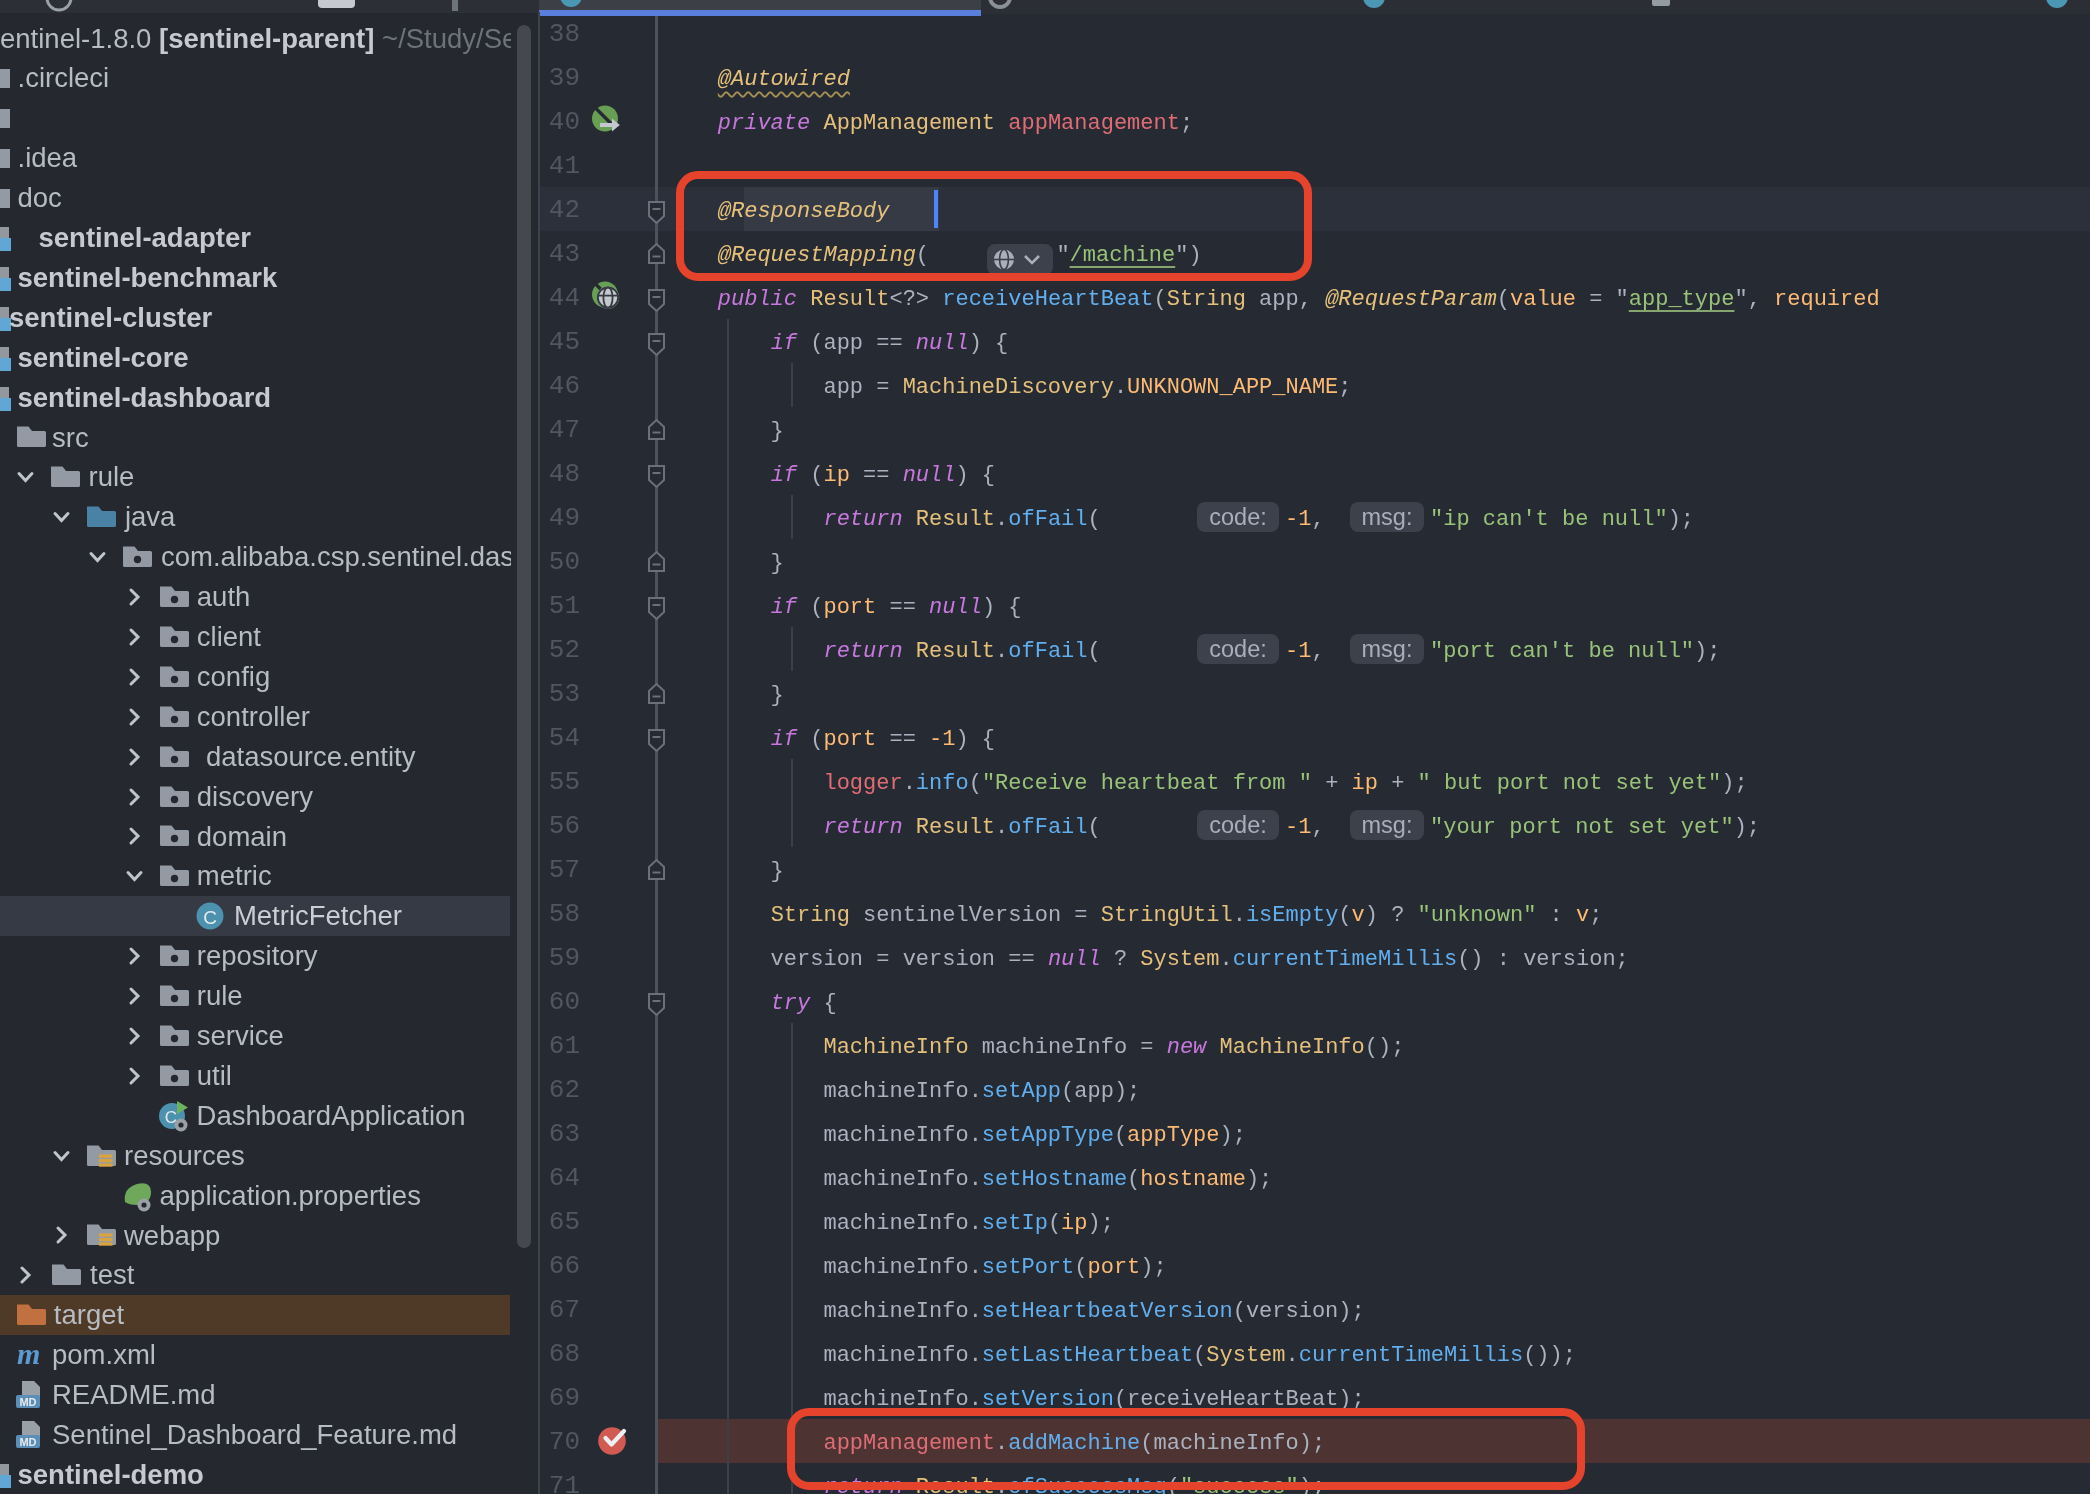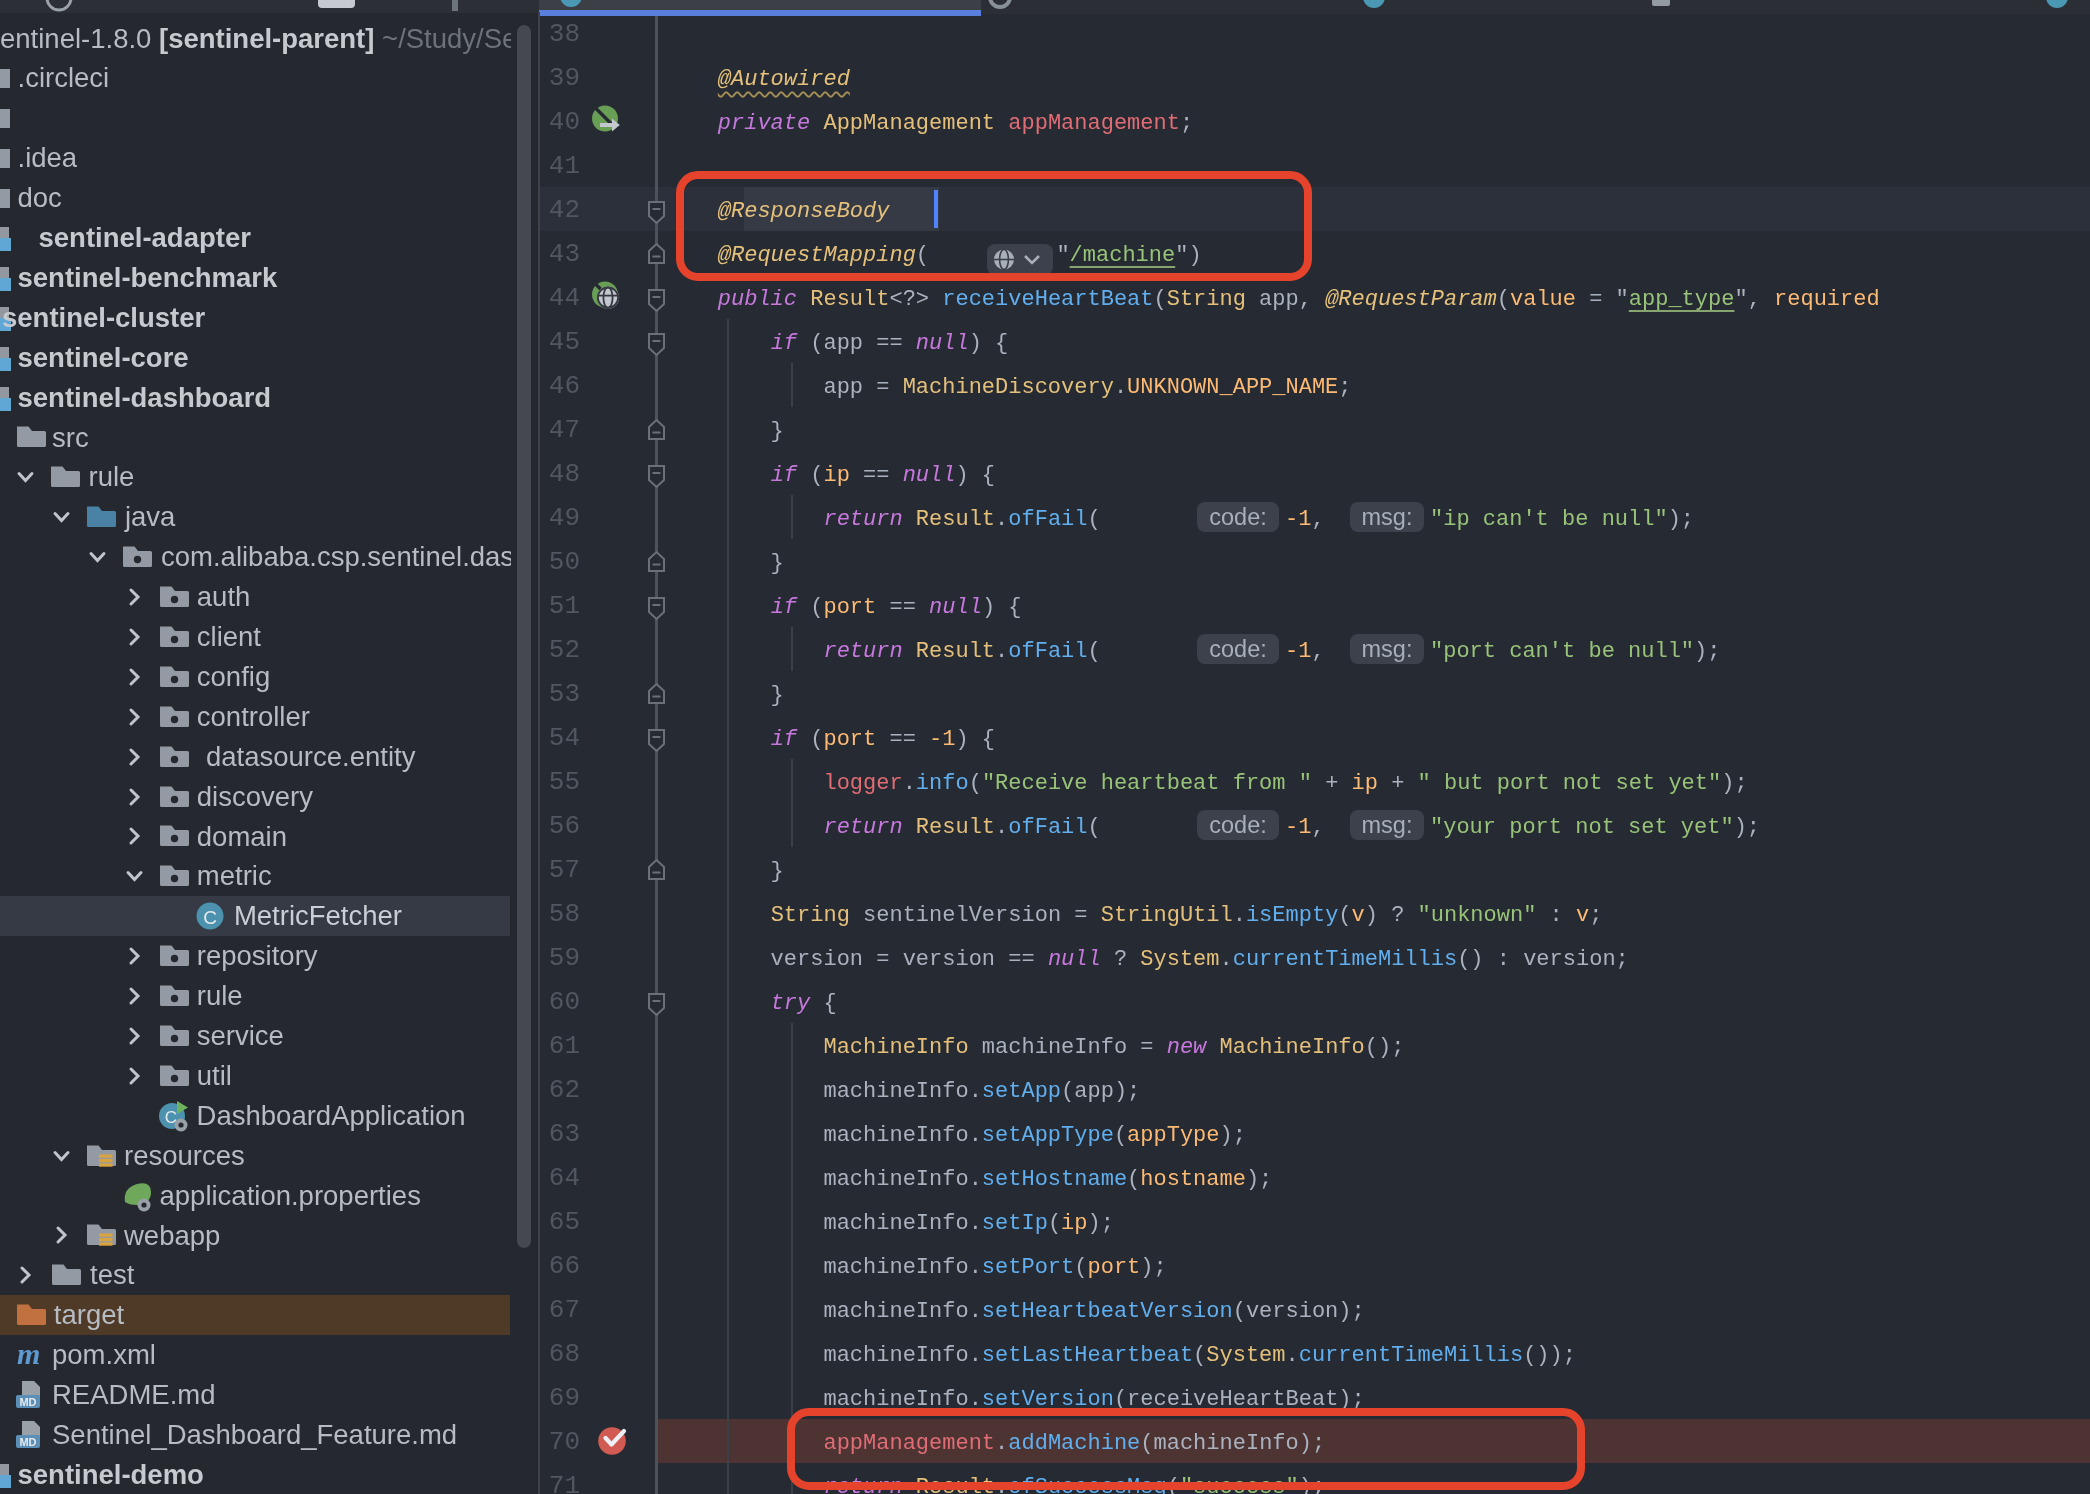--- a/index.html
+++ b/index.html
@@ -246,21 +246,21 @@
       <rect x="-6" y="4" width="15" height="12" fill="#9297A0"></rect>
       <rect x="-4" y="15" width="15" height="13" fill="#61A7D6"></rect>
     </svg>
     <div class="tt tb" style="left:17.5px;">sentinel-benchmark</div>
   </div>
 <div class="trow" style="top:297.85px">
     <svg width="14" height="30" style="left:0px;top:4.9px">
       <rect x="-6" y="4" width="15" height="12" fill="#9297A0"></rect>
       <rect x="-4" y="15" width="15" height="13" fill="#61A7D6"></rect>
     </svg>
-    <div class="tt tb" style="left:2px;">sentinel-cluster</div>
+    <div class="tt tb" style="left:9px;">sentinel-cluster</div>
   </div>
 <div class="trow" style="top:337.75px">
     <svg width="14" height="30" style="left:0px;top:4.9px">
       <rect x="-6" y="4" width="15" height="12" fill="#9297A0"></rect>
       <rect x="-4" y="15" width="15" height="13" fill="#61A7D6"></rect>
     </svg>
     <div class="tt tb" style="left:17.5px;">sentinel-core</div>
   </div>
 <div class="trow" style="top:377.65px">
     <svg width="14" height="30" style="left:0px;top:4.9px">

